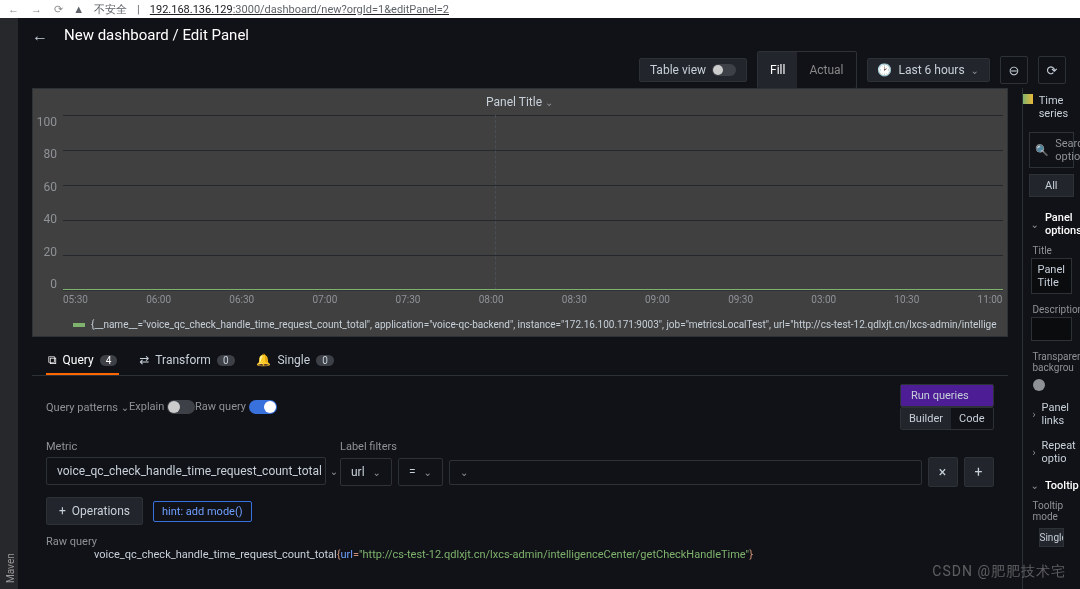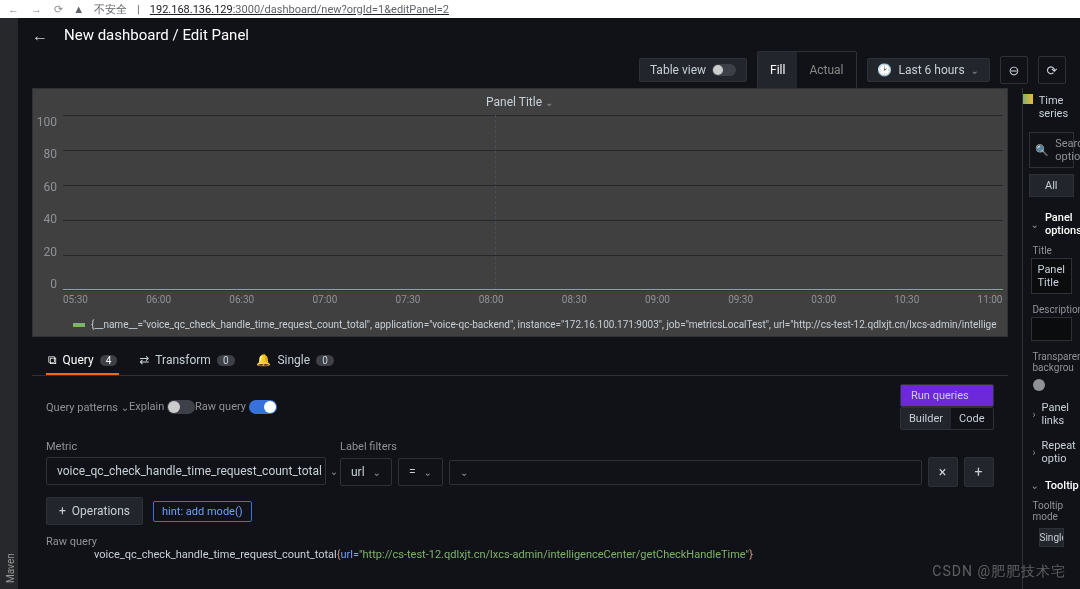--- a/index.html
+++ b/index.html
@@ -41,21 +41,21 @@
 .tab { display:flex; align-items:center; gap:6px; padding:6px 2px; color:#c7d0d9; font-size:12px; border-bottom:2px solid transparent; }
 .tab.active { border-bottom:2px solid #f60; color:#fff; }
 .badge { background:#3d4147; border-radius:8px; padding:0 6px; font-size:10px; }
 .query-area { padding:8px 14px; display:flex; flex-direction:column; gap:10px; }
 .query-top { display:flex; justify-content:space-between; align-items:center; }
 .query-top .left { display:flex; align-items:center; font-size:11px; color:#8e9297; }
 .mini-toggle { width:28px; height:14px; background:#3d4147; border-radius:8px; position:relative; display:inline-block; vertical-align:middle; }
 .mini-toggle::after { content:''; position:absolute; width:12px; height:12px; background:#ccc; border-radius:50%; top:1px; left:1px; }
 .mini-toggle.on { background:#3871dc; }
 .mini-toggle.on::after { left:15px; background:#fff; }
-.btn-sm { background:#6d28d9; border:1px solid #2c3235; padding:4px 10px; font-size:11px; color:#c7d0d9; border-radius:2px; }
+.btn-sm { background:#4c1d95; border:1px solid #2c3235; padding:4px 10px; font-size:11px; color:#c7d0d9; border-radius:2px; }
 .seg { display:flex; border:1px solid #2c3235; border-radius:2px; overflow:hidden; font-size:11px; }
 .seg div { padding:4px 8px; }
 .seg .active { background:#22252b; }
 .field-row { display:flex; gap:14px; }
 .field-col { flex:0 0 auto; }
 .field-col.grow { flex:1; }
 .field-label { font-size:11px; color:#8e9297; margin-bottom:4px; }
 .select { background:#111217; border:1px solid #2c3235; padding:6px 10px; font-size:12px; color:#c7d0d9; border-radius:2px; display:flex; align-items:center; justify-content:space-between; gap:8px; }
 .filter-row { display:flex; gap:6px; align-items:center; }
 .filter-row .select { min-width:40px; }

